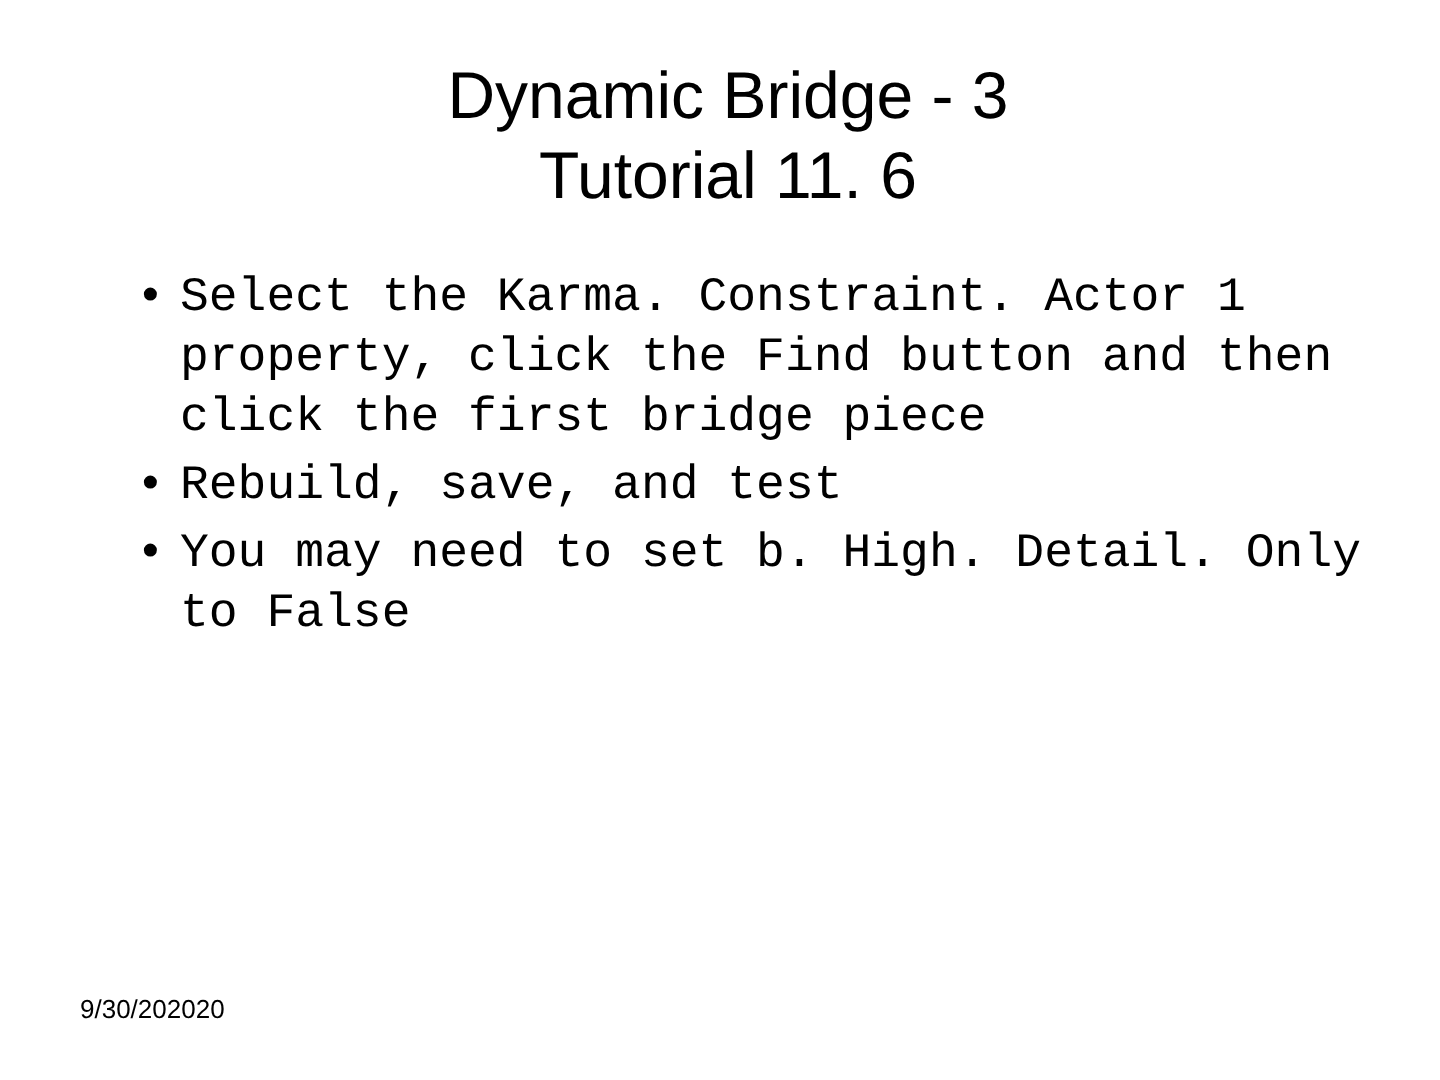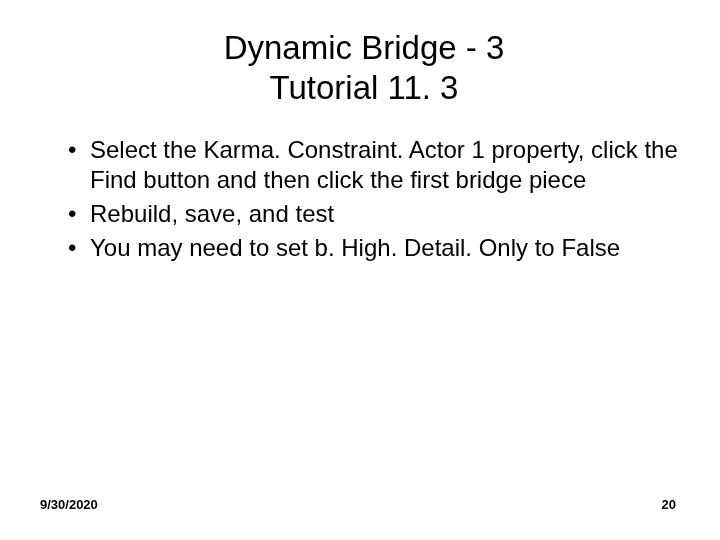--- a/index.html
+++ b/index.html
@@ -1,30 +1,30 @@
 <!DOCTYPE html>
 <html><head>
   <meta charset="utf-8">
   <style>
     * { margin: 0; padding: 0; box-sizing: border-box; }
     html, body { width: 720px; height: 540px; background: #ffffff; font-family: Arial, Helvetica, sans-serif; color: #000; }
     .slide { width: 720px; height: 540px; position: relative; padding: 24px 32px 0 40px; }
     .title { text-align: center; font-size: 33px; line-height: 1.2; font-weight: 400; margin-top: 4px; margin-bottom: 28px; }
-    .bullets { list-style: none; padding-left: 28px; }
+    .bullets { list-style: none; padding-left: 28px; font-family: Liberation Mono, monospace; }
     .bullets li { position: relative; font-size: 24px; line-height: 1.25; margin-bottom: 4px; padding-left: 22px; }
     .bullets li::before { content: "•"; position: absolute; left: 0; top: 0; font-size: 24px; }
-    .footer { position: absolute; bottom: 28px; left: 40px; right: 44px; display: flex; justify-content: space-between; font-size: 13px; font-weight: bold; }
+    .footer { position: absolute; bottom: 28px; left: 40px; right: 44px; display: flex; font-size: 13px; }
   </style>
 </head>
 <body>
 
 <div class="slide">
   <h1 class="title">
     <span>Dynamic Bridge - 3</span><br>
-    <span>Tutorial 11. 3</span>
+    <span>Tutorial 11. 6</span>
   </h1>
 
   <ul class="bullets">
     <li><span>Select the Karma. Constraint. Actor 1 property, click the Find button and then click the first bridge piece</span></li>
     <li><span>Rebuild, save, and test</span></li>
     <li><span>You may need to set b. High. Detail. Only to False</span></li>
   </ul>
 
   <div class="footer">
     <span>9/30/2020</span>

